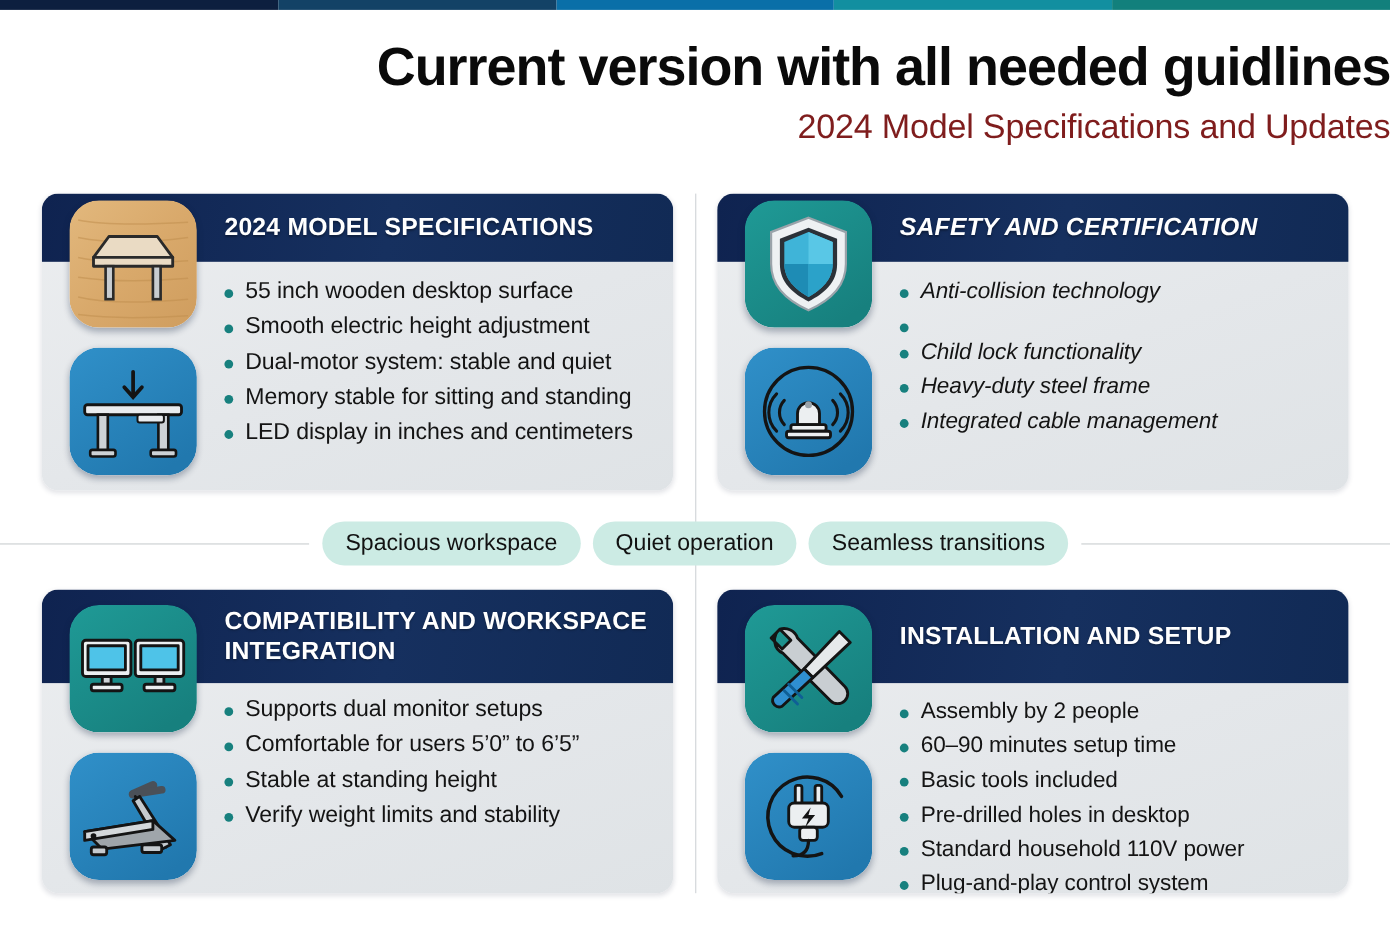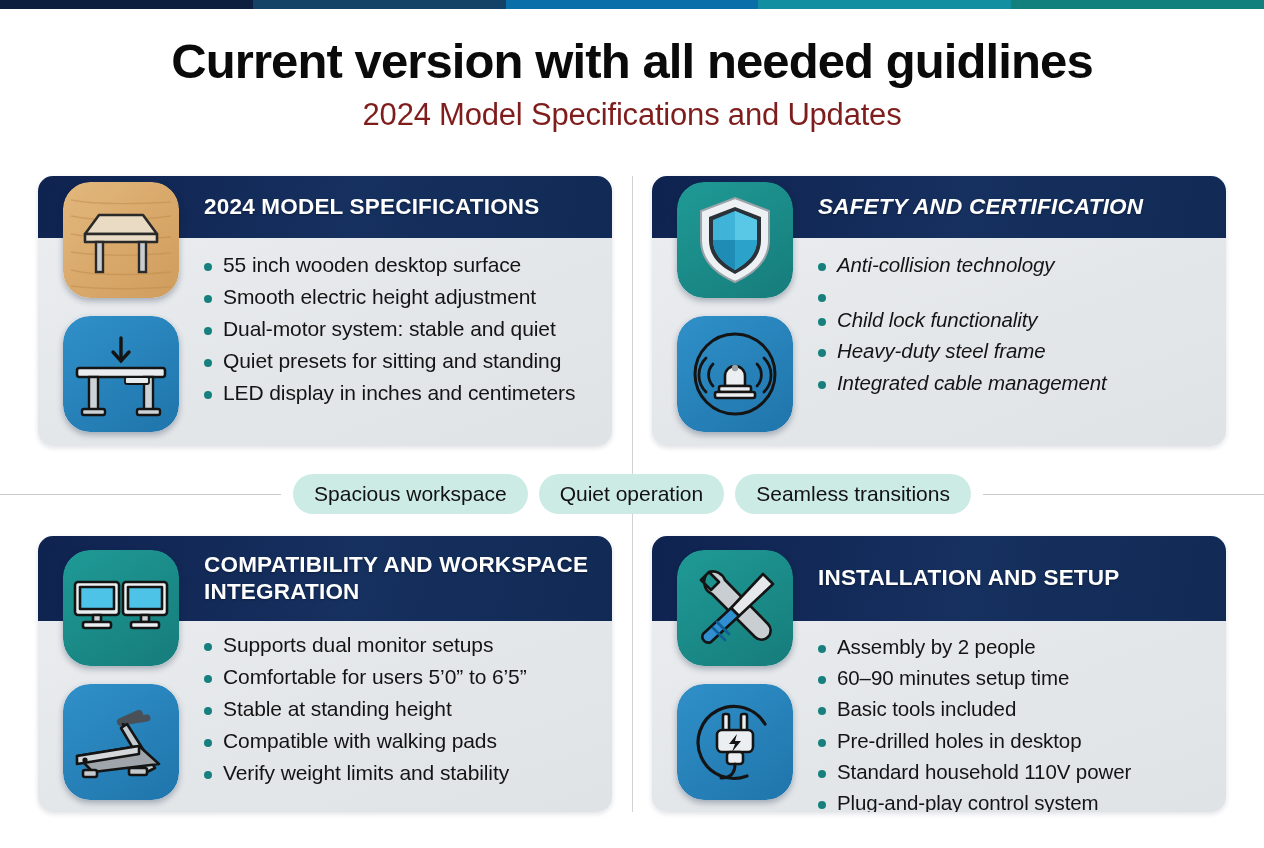--- a/index.html
+++ b/index.html
@@ -27,21 +27,21 @@
     height: 9px;
     display: flex;
   }
   .topbar span { flex: 1 1 0; height: 100%; display: block; }
 
   
   .title-block {
     position: absolute;
     top: 34px; left: 0;
     width: 1264px;
-    text-align: center;
+    text-align: right;
   }
   .main-title {
     font-size: 49px;
     font-weight: 700;
     letter-spacing: -0.9px;
     color: #0a0a0a;
     line-height: 1.14;
     white-space: nowrap;
   }
   .sub-title {
@@ -273,21 +273,21 @@
         <div class="bullet">
           <span class="dot"></span>
           <span class="btext">Smooth electric height adjustment</span>
         </div>
         <div class="bullet">
           <span class="dot"></span>
           <span class="btext">Dual-motor system: stable and quiet</span>
         </div>
         <div class="bullet">
           <span class="dot"></span>
-          <span class="btext">Quiet presets for sitting and standing</span>
+          <span class="btext">Memory stable for sitting and standing</span>
         </div>
         <div class="bullet">
           <span class="dot"></span>
           <span class="btext">LED display in inches and centimeters</span>
         </div>
       </div>
     </div>
 
     <div class="card c2">
       <div class="card-header">
@@ -400,24 +400,20 @@
         <div class="bullet">
           <span class="dot"></span>
           <span class="btext">Comfortable for users 5’0” to 6’5”</span>
         </div>
         <div class="bullet">
           <span class="dot"></span>
           <span class="btext">Stable at standing height</span>
         </div>
         <div class="bullet">
           <span class="dot"></span>
-          <span class="btext">Compatible with walking pads</span>
-        </div>
-        <div class="bullet">
-          <span class="dot"></span>
           <span class="btext">Verify weight limits and stability</span>
         </div>
       </div>
     </div>
 
     <div class="card c4">
       <div class="card-header">
         <div class="card-title">INSTALLATION AND SETUP</div>
       </div>
 

